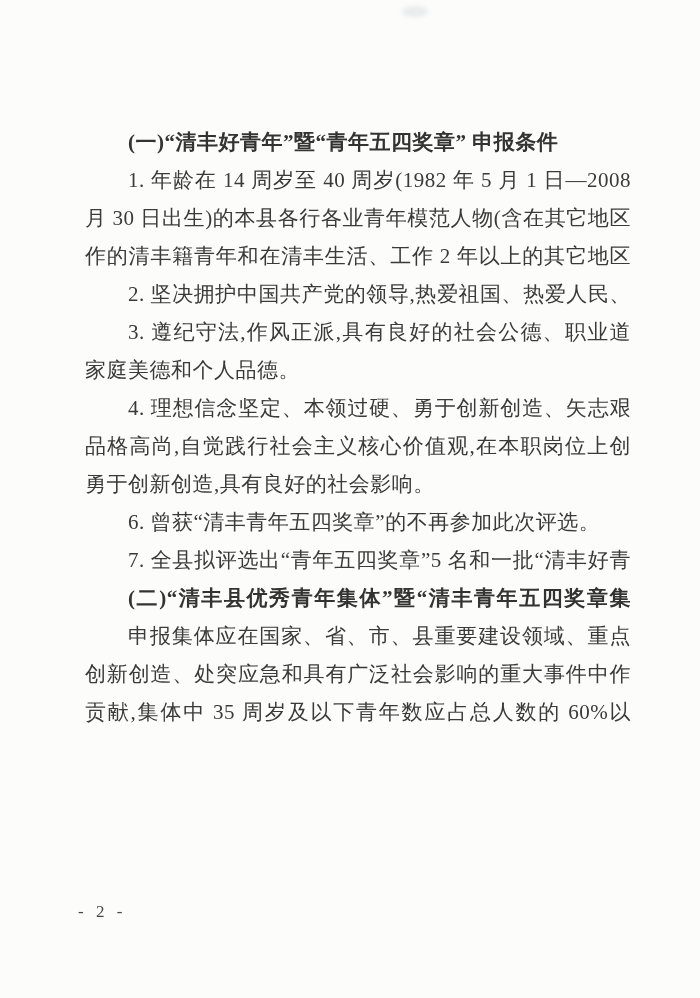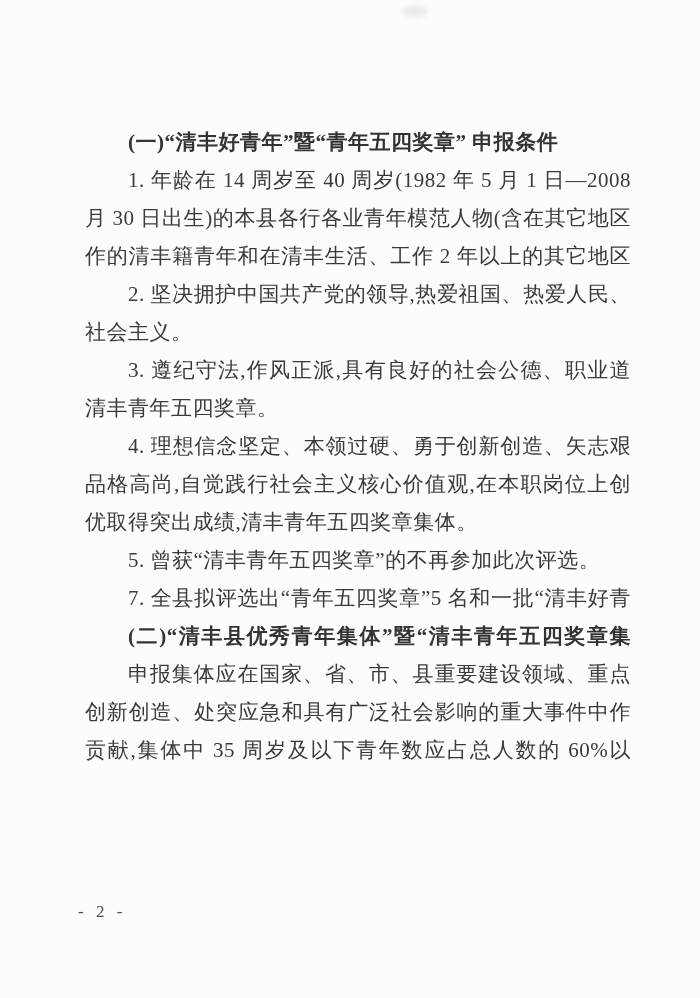--- a/index.html
+++ b/index.html
@@ -68,27 +68,26 @@
 <body>
 
 <div class="page">
   <div class="scan-smudge"></div>
   <div class="content" id="document-text">
       <div class="line heading indent">(一)“清丰好青年”暨“青年五四奖章” 申报条件</div>
       <div class="line indent fill">1. 年龄在 14 周岁至 40 周岁(1982 年 5 月 1 日—2008 年 4</div>
       <div class="line fill">月 30 日出生)的本县各行各业青年模范人物(含在其它地区工</div>
       <div class="line fill">作的清丰籍青年和在清丰生活、工作 2 年以上的其它地区青年)。</div>
       <div class="line indent fill">2. 坚决拥护中国共产党的领导,热爱祖国、热爱人民、热爱</div>
-      <div class="line">社会主义。</div>
       <div class="line indent fill">3. 遵纪守法,作风正派,具有良好的社会公德、职业道德、</div>
-      <div class="line">清丰青年五四奖章。</div>
+      <div class="line">家庭美德和个人品德。</div>
       <div class="line indent fill">4. 理想信念坚定、本领过硬、勇于创新创造、矢志艰苦奋斗、</div>
       <div class="line fill">品格高尚,自觉践行社会主义核心价值观,在本职岗位上创先争</div>
-      <div class="line">优取得突出成绩,清丰青年五四奖章集体。</div>
-      <div class="line indent">5. 曾获“清丰青年五四奖章”的不再参加此次评选。</div>
+      <div class="line">勇于创新创造,具有良好的社会影响。</div>
+      <div class="line indent">6. 曾获“清丰青年五四奖章”的不再参加此次评选。</div>
       <div class="line indent fill">7. 全县拟评选出“青年五四奖章”5 名和一批“清丰好青年”。</div>
       <div class="line heading indent fill">(二)“清丰县优秀青年集体”暨“清丰青年五四奖章集体”</div>
       <div class="line indent fill">申报集体应在国家、省、市、县重要建设领域、重点工程、</div>
       <div class="line fill">创新创造、处突应急和具有广泛社会影响的重大事件中作出特殊</div>
       <div class="line fill">贡献,集体中 35 周岁及以下青年数应占总人数的 60%以上。全</div>
     </div>
   <div class="footer-page-number">- 2 -</div>
 </div>
 
 </body></html>

